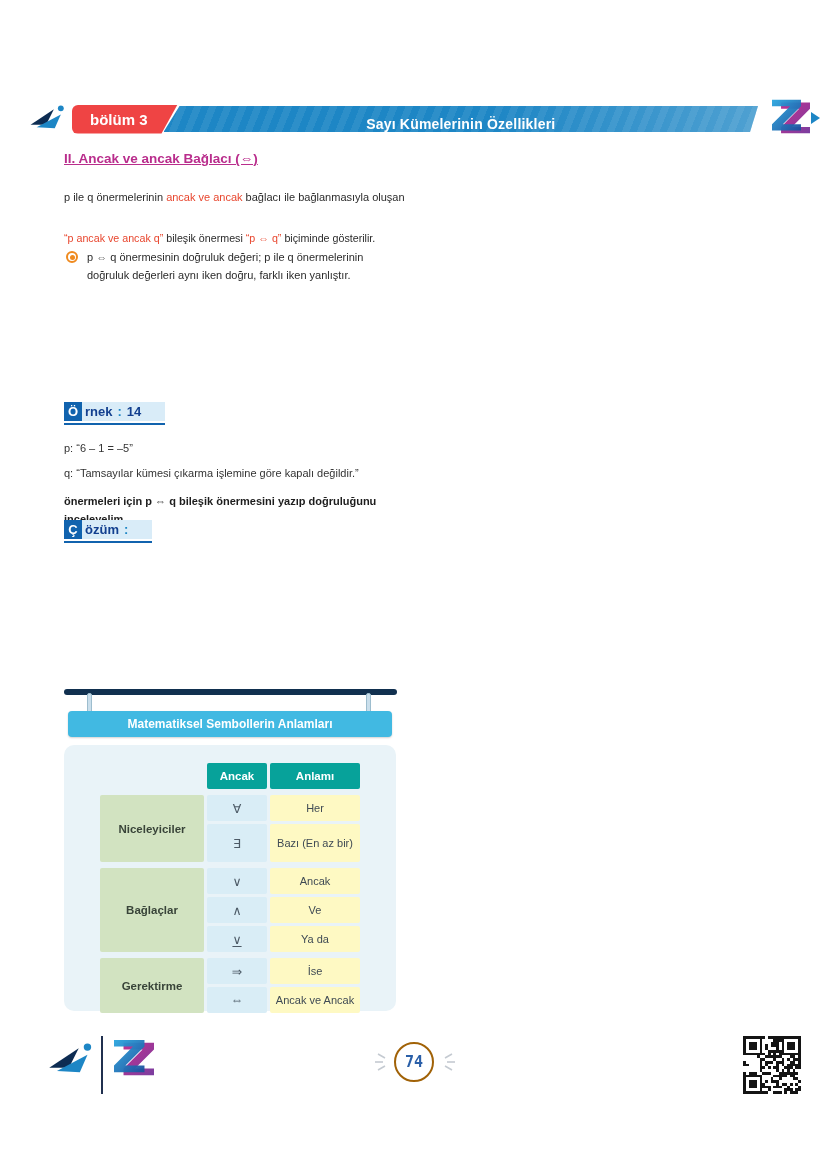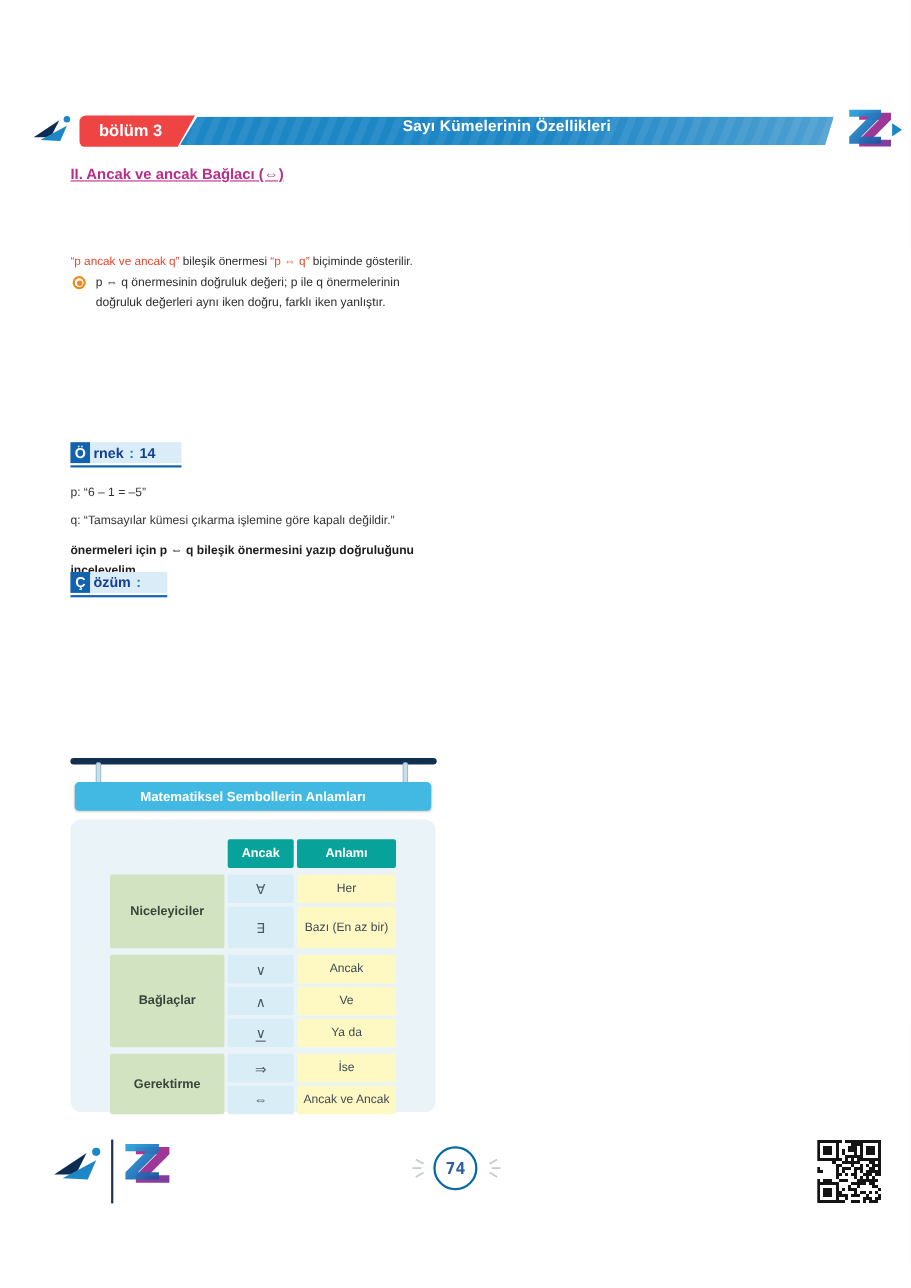--- a/index.html
+++ b/index.html
@@ -9,21 +9,21 @@
     font-family:"Liberation Sans",sans-serif;color:#2b2b2b;overflow:hidden;
   }
   
   .page-header{position:absolute;left:28px;top:100px;right:16px;height:38px;display:flex;align-items:center;}
   .chapter-banner{
     margin-left:6px;background:#ef4444;color:#fff;font-weight:bold;font-size:15px;
     padding:6px 30px 6px 18px;border-radius:6px 0 0 6px;position:relative;z-index:2;
     clip-path:polygon(0 0,100% 0,calc(100% - 16px) 100%,0 100%);
   }
   .title-banner{
-    flex:1;margin-left:-14px;height:26px;display:flex;align-items:flex-start;justify-content:center;
+    flex:1;margin-left:-14px;height:26px;display:flex;align-items:flex-end;justify-content:center;
     color:#fff;font-weight:bold;font-size:14px;letter-spacing:.2px;
     background-color:#1d86c5;
     background-image:
       repeating-linear-gradient(112deg, rgba(255,255,255,.07) 0 7px, rgba(255,255,255,0) 7px 14px),
       linear-gradient(90deg, rgba(255,255,255,0) 55%, rgba(255,255,255,.22));
     clip-path:polygon(16px 0,100% 0,calc(100% - 8px) 100%,0 100%);
   }
   .z-logo{margin-left:12px;flex:none;}
   .header-edge{position:absolute;right:-8px;top:12px;width:0;height:0;
     border-top:6px solid transparent;border-bottom:6px solid transparent;border-left:9px solid #1d86c5;}
@@ -62,21 +62,21 @@
   .glabel{background:#d2e3c1;color:#394439;font-weight:bold;font-size:11.5px;grid-column:1;}
   .span2{grid-row:1 / span 2;} .span3{grid-row:1 / span 3;}
   .sym{background:#d9edf6;color:#4c5a66;font-size:12.5px;}
   .mean{background:#fef9c3;color:#3f4a54;font-size:11px;line-height:1.3;padding:3px 4px;box-sizing:border-box;}
   .h1{height:26px;} .h2{height:38px;}
   .u{text-decoration:underline;text-underline-offset:2px;}
   
   .footer-bird{position:absolute;left:46px;top:1038px;}
   .footer-div{position:absolute;left:101px;top:1036px;width:2px;height:58px;background:#20304f;}
   .footer-z{position:absolute;left:112px;top:1038px;}
-  .page-circle{position:absolute;left:394px;top:1042px;width:40px;height:40px;border:2px solid #0369a1;border-radius:50%;
+  .page-circle{position:absolute;left:394px;top:1042px;width:40px;height:40px;border:2px solid #a16207;border-radius:50%;
     display:flex;align-items:center;justify-content:center;background:#fff;
     color:#2a5fa8;font-weight:bold;font-size:15px;font-family:"DejaVu Sans Mono",monospace;box-sizing:border-box;}
   .circle-tick{position:absolute;top:1050px;}
   .tick-l{left:374px;} .tick-r{left:440px;}
   .qr{position:absolute;left:743px;top:1036px;width:58px;height:58px;}
 </style>
 </head>
 <body>
 
 <div class="page">
@@ -112,20 +112,21 @@
       <svg width="42" height="38" viewBox="0 0 46 42">
         <polygon points="12,5 44,5 44,12 24,32 44,32 44,39 12,39 12,32 32,12 12,12" fill="url(#zgM)"></polygon>
         <polygon points="2,2 34,2 34,9 14,29 34,29 34,36 2,36 2,29 22,9 2,9" fill="url(#zgB)" opacity="0.95"></polygon>
       </svg>
     </span>
     <span class="header-edge"></span>
   </div>
 
   <div class="section-heading">II. Ancak ve ancak Bağlacı (⇔)</div>
 
+  <p class="para1"><span>p  ile  q  önermelerinin </span><span class="red">ancak ve ancak</span><span> bağlacı ile bağlanmasıyla oluşan</span></p>
 
   <p class="quote"><span class="red">“p ancak ve ancak q”</span><span> bileşik önermesi </span><span class="red">“p ⇔ q”</span><span> biçiminde gösterilir.</span></p>
 
   <div class="bullet-row">
     <span class="bullet-icon"></span>
     <span>p ⇔ q önermesinin doğruluk değeri; p ile q önermelerinin doğruluk değerleri aynı iken doğru, farklı iken yanlıştır.</span>
   </div>
 
   <div class="tag-label ex-top">
     <span class="tag-letter">Ö</span>

